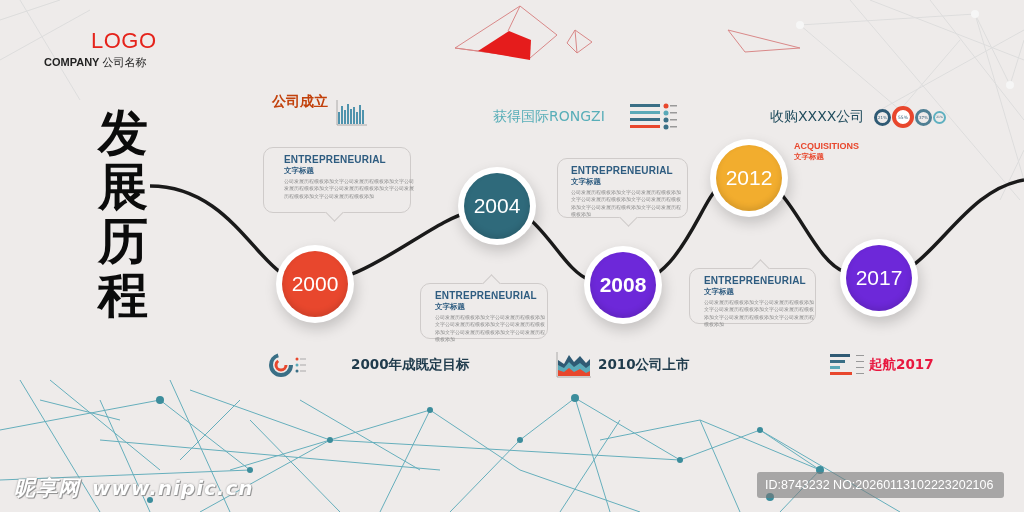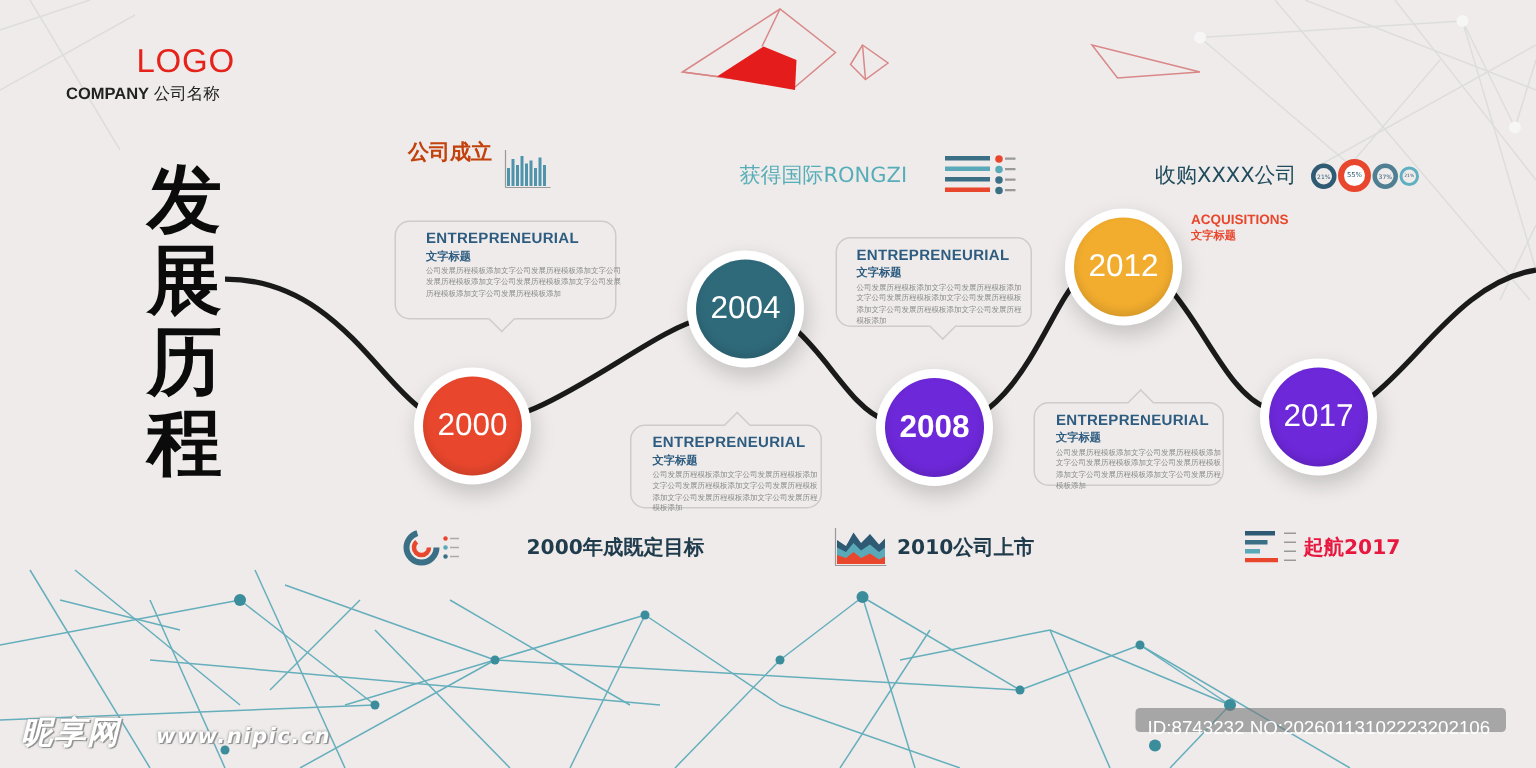--- a/index.html
+++ b/index.html
@@ -16,22 +16,22 @@
   .bubble .en{font-size:10px;font-weight:bold;color:#2e5c80;font-family:"Liberation Sans",sans-serif;letter-spacing:0.2px;}
   .bubble .zh{font-size:7.5px;font-weight:bold;color:#2e5c80;margin-top:1px;}
   .bubble .body{font-size:5px;line-height:7.3px;color:#8a8a8a;margin-top:2px;width:130px;}
   .tail-down::after,.tail-up::after{content:"";position:absolute;width:12px;height:12px;background:#eeebea;border-right:1.5px solid #cfcbca;border-bottom:1.5px solid #cfcbca;}
   .tail-down::after{bottom:-7px;left:64px;transform:rotate(45deg);}
   .tail-up::after{top:-7px;left:64px;transform:rotate(-135deg);}
   .circle{position:absolute;border-radius:50%;background:#fff;box-shadow:2px 6px 14px rgba(0,0,0,0.18);}
   .circle .inner{position:absolute;left:6px;top:6px;right:6px;bottom:6px;border-radius:50%;display:flex;align-items:center;justify-content:center;color:#fff;font-size:21px;font-family:"Liberation Sans",sans-serif;box-shadow:inset 0 -3px 6px rgba(0,0,0,0.12);}
   .milestone{font-size:13.5px;font-weight:bold;color:#1f3b4c;white-space:nowrap;}
   .watermark{left:14px;top:474px;color:#fff;font-size:21px;font-weight:bold;font-style:italic;text-shadow:0 0 2px #888,1px 1px 0 #999;white-space:nowrap;letter-spacing:1px;}
-  .watermark .url{font-size:14px;margin-left:24px;}
-  .idbar{left:757px;top:472px;width:247px;height:16px;background:rgba(120,120,120,0.6);border-radius:3px;color:#fff;font-size:12.5px;line-height:26px;padding-left:8px;box-sizing:border-box;font-family:"Liberation Sans",sans-serif;white-space:nowrap;}
+  .watermark .url{font-size:20px;margin-left:12px;}
+  .idbar{left:757px;top:472px;width:247px;height:26px;background:rgba(120,120,120,0.6);border-radius:3px;color:#fff;font-size:12.5px;line-height:26px;padding-left:8px;box-sizing:border-box;font-family:"Liberation Sans",sans-serif;white-space:nowrap;}
   .acq{left:794px;top:141px;}
   .acq .en{font-size:9px;font-weight:bold;color:#e8472d;font-family:"Liberation Sans",sans-serif;}
   .acq .zh{font-size:7.5px;color:#e8472d;font-weight:bold;margin-top:1px;}
 </style>
 </head>
 <body>
 
 <svg id="bg" viewBox="0 0 1024 512" xmlns="http://www.w3.org/2000/svg">
 
   <g stroke="#dcdcdc" stroke-width="1" fill="none" opacity="0.9">

